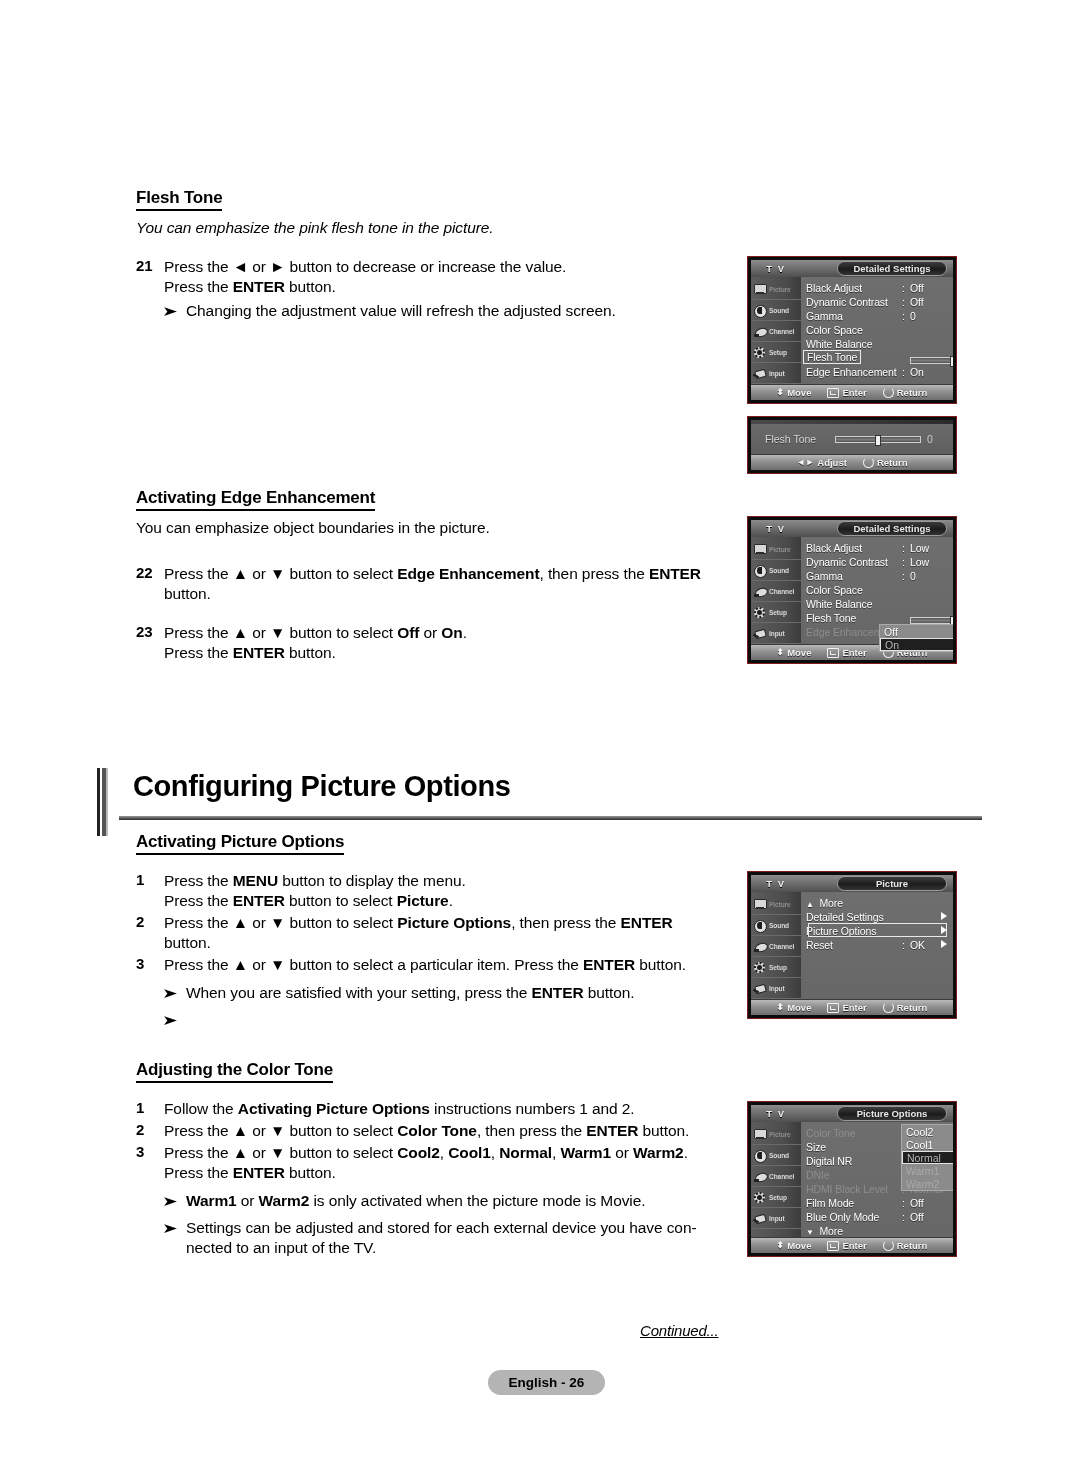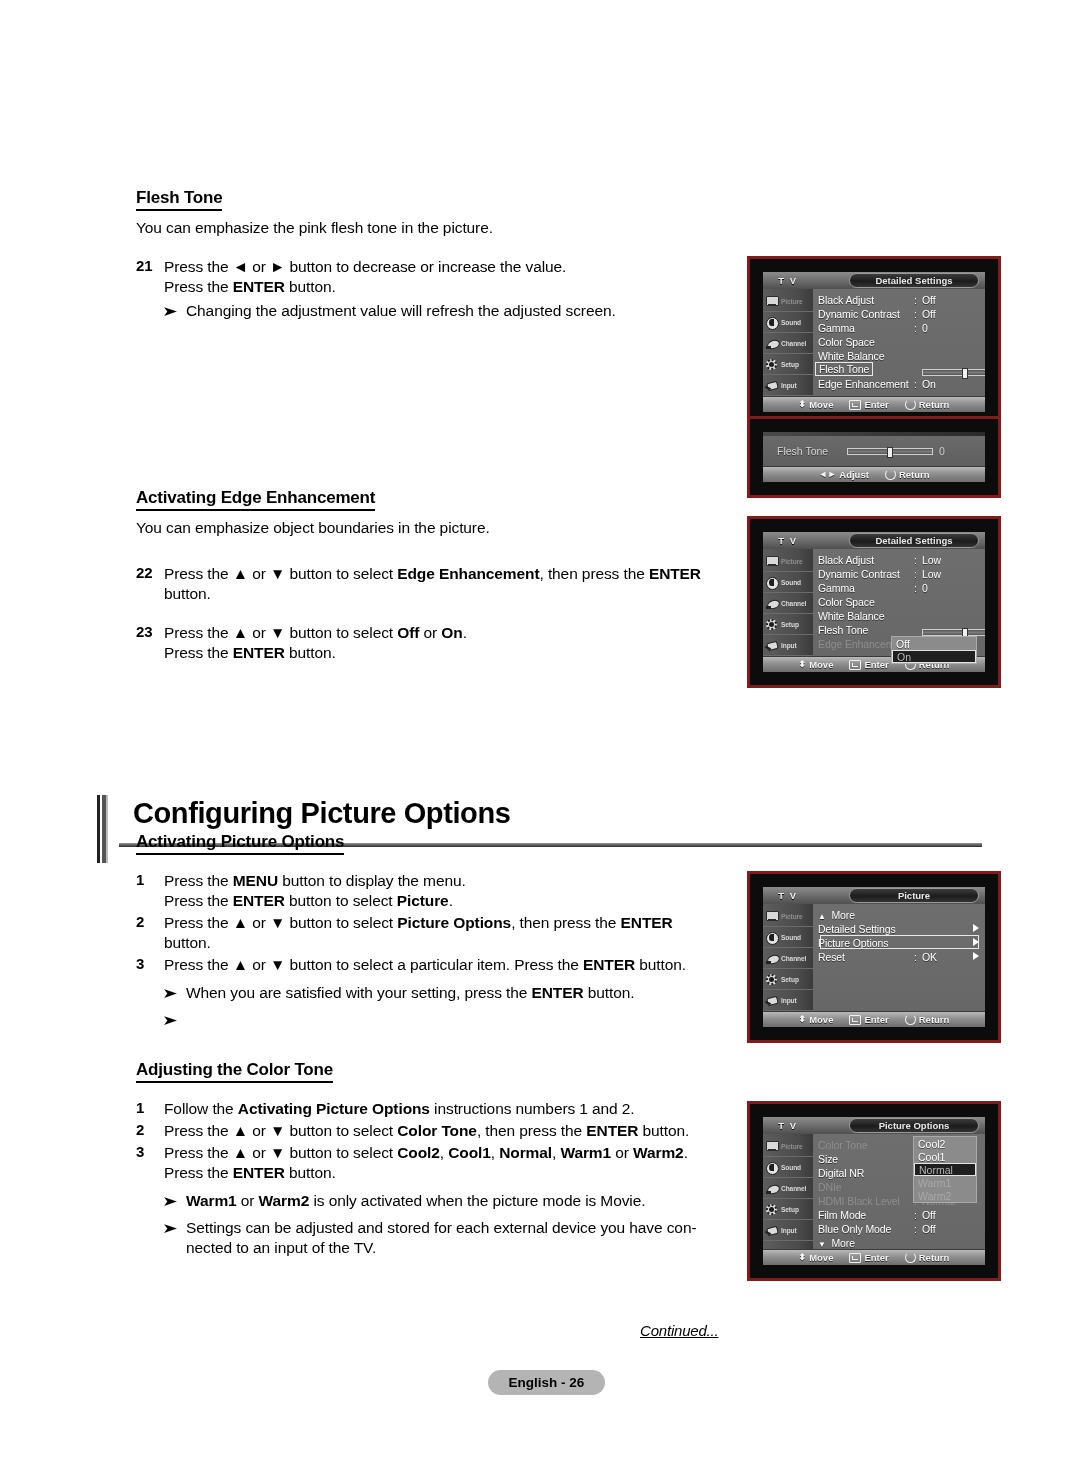--- a/index.html
+++ b/index.html
@@ -59,21 +59,21 @@
     font-size: 14px;
     line-height: 20px;
     transform: scaleX(1.35);
     transform-origin: left center;
   }
 
   
   .chapter {
     position: absolute;
     left: 97px;
-    top: 795px;
+    top: 768px;
     width: 885px;
     height: 68px;
   }
   .chapter-bars {
     position: absolute;
     left: 0; top: 0;
     width: 11px; height: 100%;
     background:
       linear-gradient(to right,
         #222 0px, #222 3px,
@@ -94,25 +94,25 @@
     left: 22px;
     top: 48px;
     right: 0;
     height: 4px;
     background: linear-gradient(to bottom, #9a9a9a 0%, #6a6a6a 40%, #2a2a2a 100%);
   }
 
   
   .osd {
     position: absolute;
-    width: 254px;
+    width: 210px;
     background: #0c0c0c;
-    padding: 13px;
+    padding: 3px;
     box-sizing: border-box;
-    border: 3px solid #7f1d1d;
+    border: 1px solid #7f1d1d;
   }
   .osd-inner {
     position: relative;
     background: #6f6f6f;
     overflow: hidden;
   }
   .osd-titlebar {
     position: relative;
     height: 17px;
     background: linear-gradient(to bottom, #8c8c8c 0%, #6d6d6d 50%, #4f4f4f 100%);
@@ -393,21 +393,21 @@
     justify-content: center;
   }
 </style>
 </head>
 <body>
 
 <div class="page">
 
   <div style="position:absolute;left:136px;top:188px;width:590px;">
     <div class="sec-head">Flesh Tone</div>
-    <div class="body-line" style="margin-top:7px;">You can emphasize the pink flesh tone in the picture.</div>
+    <div class="body-line" style="margin-top:7px;font-style:italic;">You can emphasize the pink flesh tone in the picture.</div>
 
 
     <div style="margin-top:19px;">
       <div class="step">
         <div class="num">21</div>
         <div class="txt body-line"><span>Press the </span><span>◄</span><span> or </span><span>►</span><span> button to decrease or increase the value.</span><br><span>Press the </span><b>ENTER</b><span> button.</span></div>
       </div>
       <div class="bullet">
         <div class="arrowhead">➤</div>
         <div class="body-line"><span>Changing the adjustment value will refresh the adjusted screen.</span></div>

